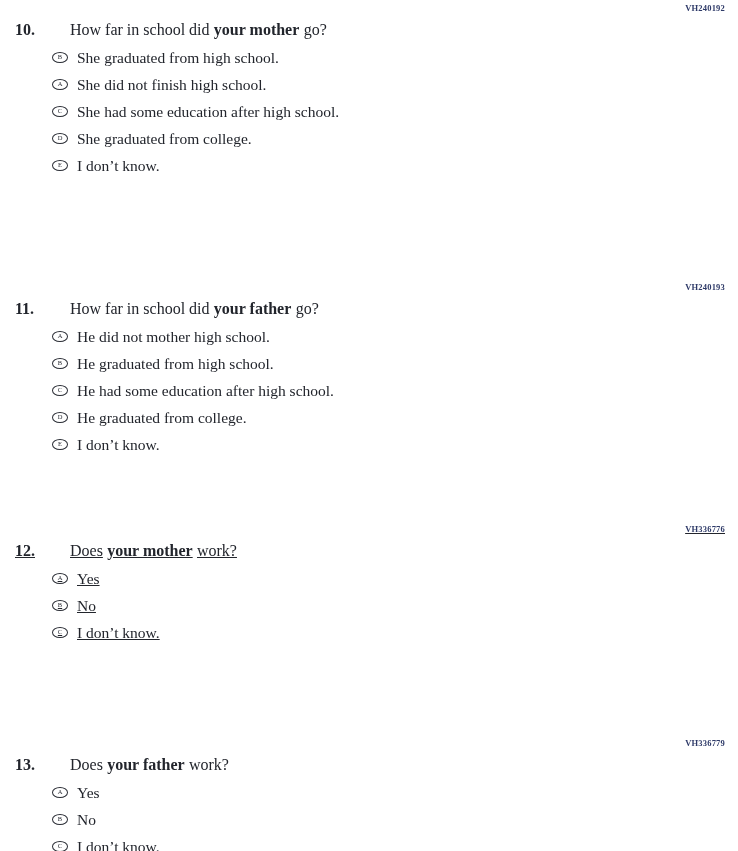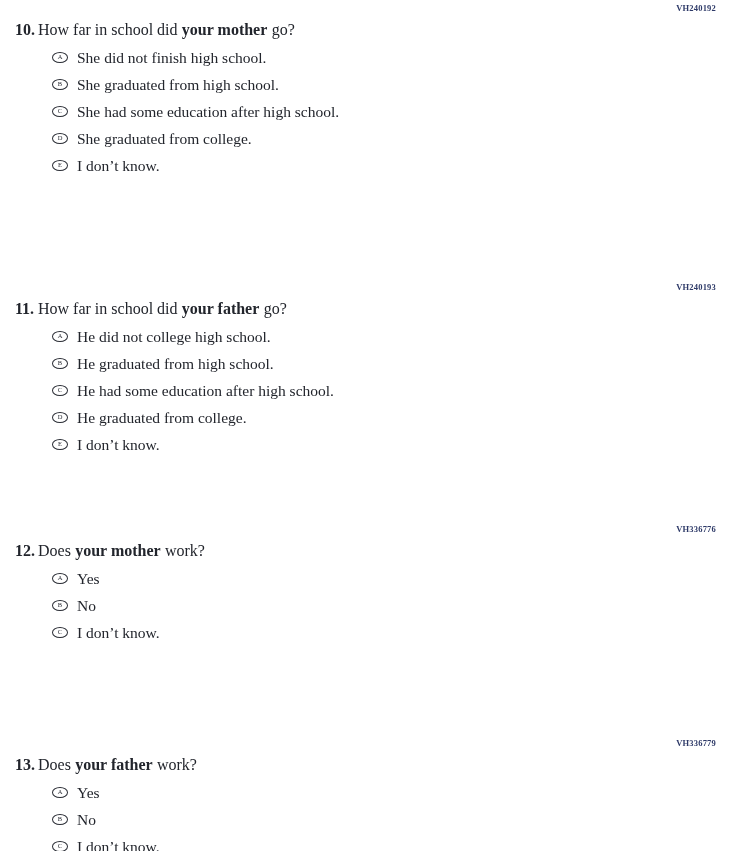--- a/index.html
+++ b/index.html
@@ -11,32 +11,33 @@
   }
   .page {
     position: relative;
     width: 738px; height: 851px;
     background: #ffffff;
     overflow: hidden;
   }
   .question { position: absolute; left: 0; right: 0; }
   .code {
     text-align: right;
-    padding-right: 22px;
+    padding-right: 13px;
     height: 17px;
     font-size: 8.5px;
     font-weight: bold;
     letter-spacing: 0.2px;
     color: #2e3a68;
   }
   .prompt {
     display: flex;
     padding-left: 15px;
     font-size: 16px;
     line-height: 19px;
+    gap: 32px;
   }
   .qnum { font-weight: bold; width: 23px; flex: none; }
   .qtext { white-space: nowrap; }
   .qbold { font-weight: bold; margin: 0 0.27em; }
   .options { margin: 5px 0 0 52px; }
   .option { display: flex; align-items: center; height: 27px; cursor: pointer; }
   .bubble {
     width: 16px; height: 11px;
     border: 1px solid #2a2d35;
     border-radius: 50%;
@@ -47,46 +48,46 @@
   .bubble-letter {
     font-size: 6.5px;
     line-height: 1;
     color: #2a2d35;
     font-family: "Liberation Serif", "DejaVu Serif", serif;
   }
   .option-text { margin-left: 9px; font-size: 15.5px; line-height: 1; padding-top: 1px; }
   
   .q0 { top: 3px; }
   .q1 { top: 262px; margin-top: 20px; }
-  .q2 { top: 524px; }
+  .q2 { top: 524px; text-decoration: underline; }
   .q3 { top: 738px; }
 </style>
 </head>
 <body>
 
 <div class="page">
 
   <section class="question q0">
     <div class="code">VH240192</div>
     <div class="prompt">
       <span class="qnum">10.</span>
       <span class="qtext"><span>How far in school did</span><span class="qbold">your mother</span><span>go?</span></span>
     </div>
     <div class="options">
       <div class="option">
         <span class="bubble">
+            <span class="bubble-letter">B</span>
+          </span>
+        <span class="option-text">She graduated from high school.</span>
+      </div>
+      <div class="option">
+        <span class="bubble">
             <span class="bubble-letter">A</span>
           </span>
         <span class="option-text">She did not finish high school.</span>
-      </div>
-      <div class="option">
-        <span class="bubble">
-            <span class="bubble-letter">B</span>
-          </span>
-        <span class="option-text">She graduated from high school.</span>
       </div>
       <div class="option">
         <span class="bubble">
             <span class="bubble-letter">C</span>
           </span>
         <span class="option-text">She had some education after high school.</span>
       </div>
       <div class="option">
         <span class="bubble">
             <span class="bubble-letter">D</span>
@@ -106,21 +107,21 @@
     <div class="code">VH240193</div>
     <div class="prompt">
       <span class="qnum">11.</span>
       <span class="qtext"><span>How far in school did</span><span class="qbold">your father</span><span>go?</span></span>
     </div>
     <div class="options">
       <div class="option">
         <span class="bubble">
             <span class="bubble-letter">A</span>
           </span>
-        <span class="option-text">He did not college high school.</span>
+        <span class="option-text">He did not mother high school.</span>
       </div>
       <div class="option">
         <span class="bubble">
             <span class="bubble-letter">B</span>
           </span>
         <span class="option-text">He graduated from high school.</span>
       </div>
       <div class="option">
         <span class="bubble">
             <span class="bubble-letter">C</span>

